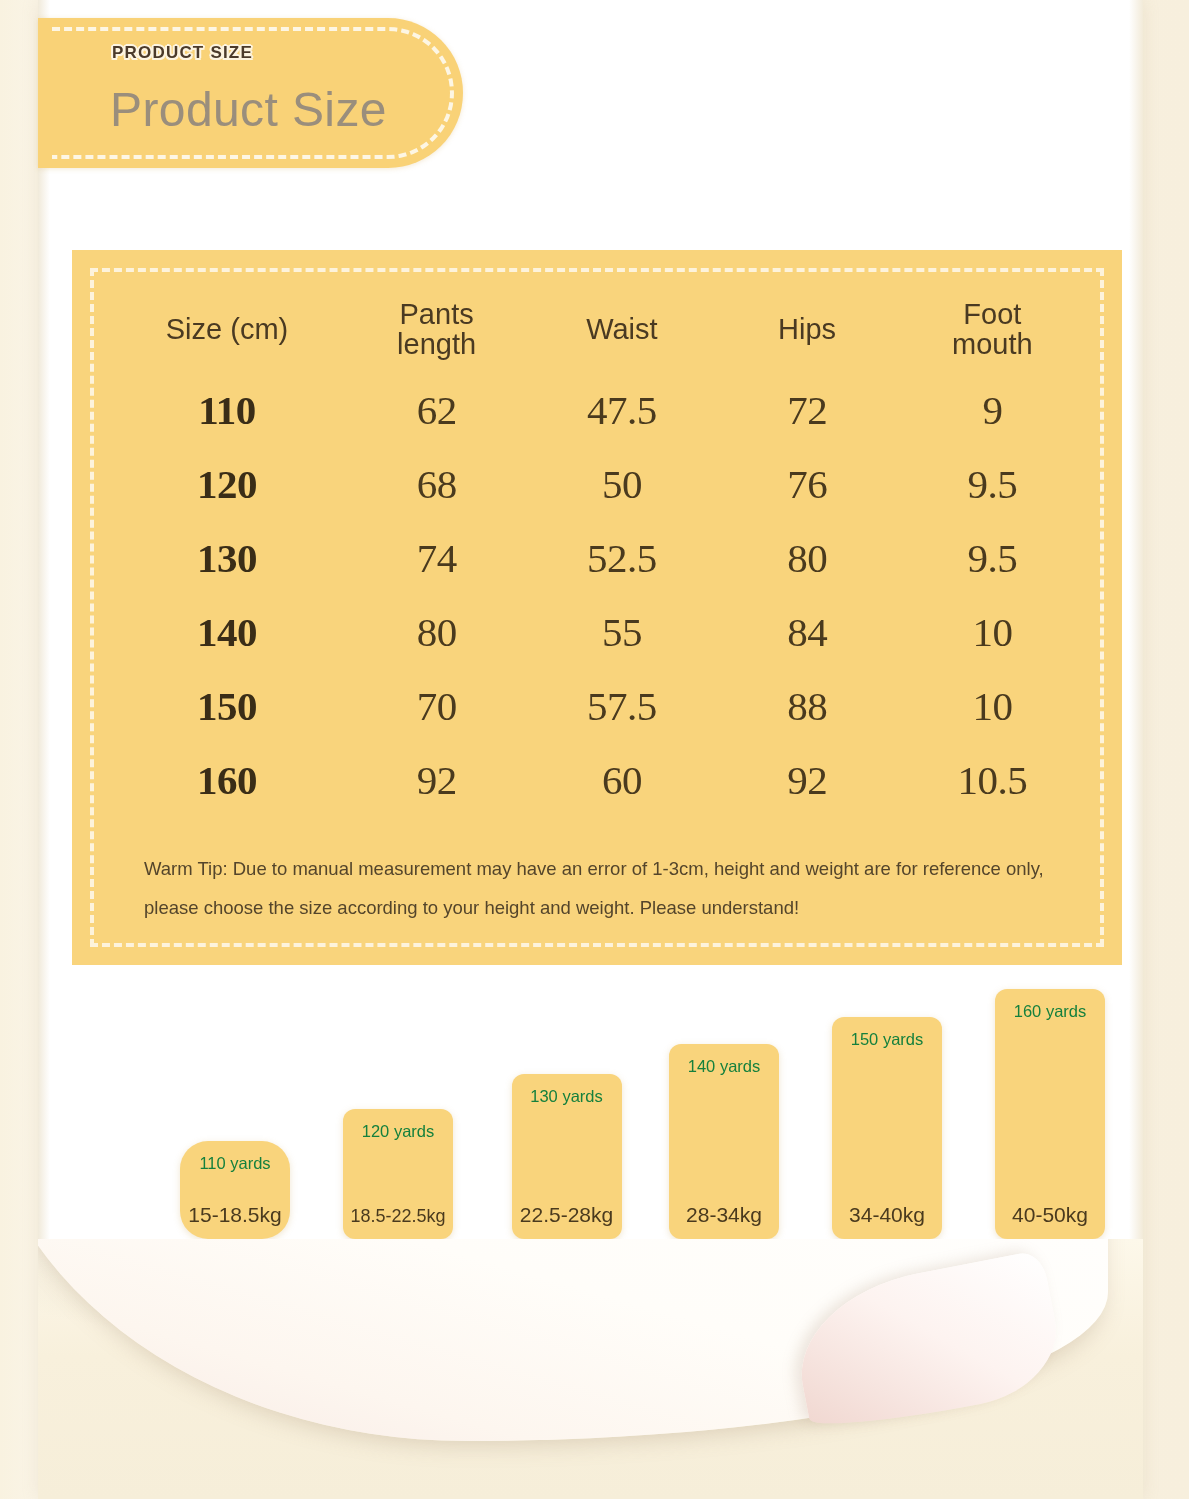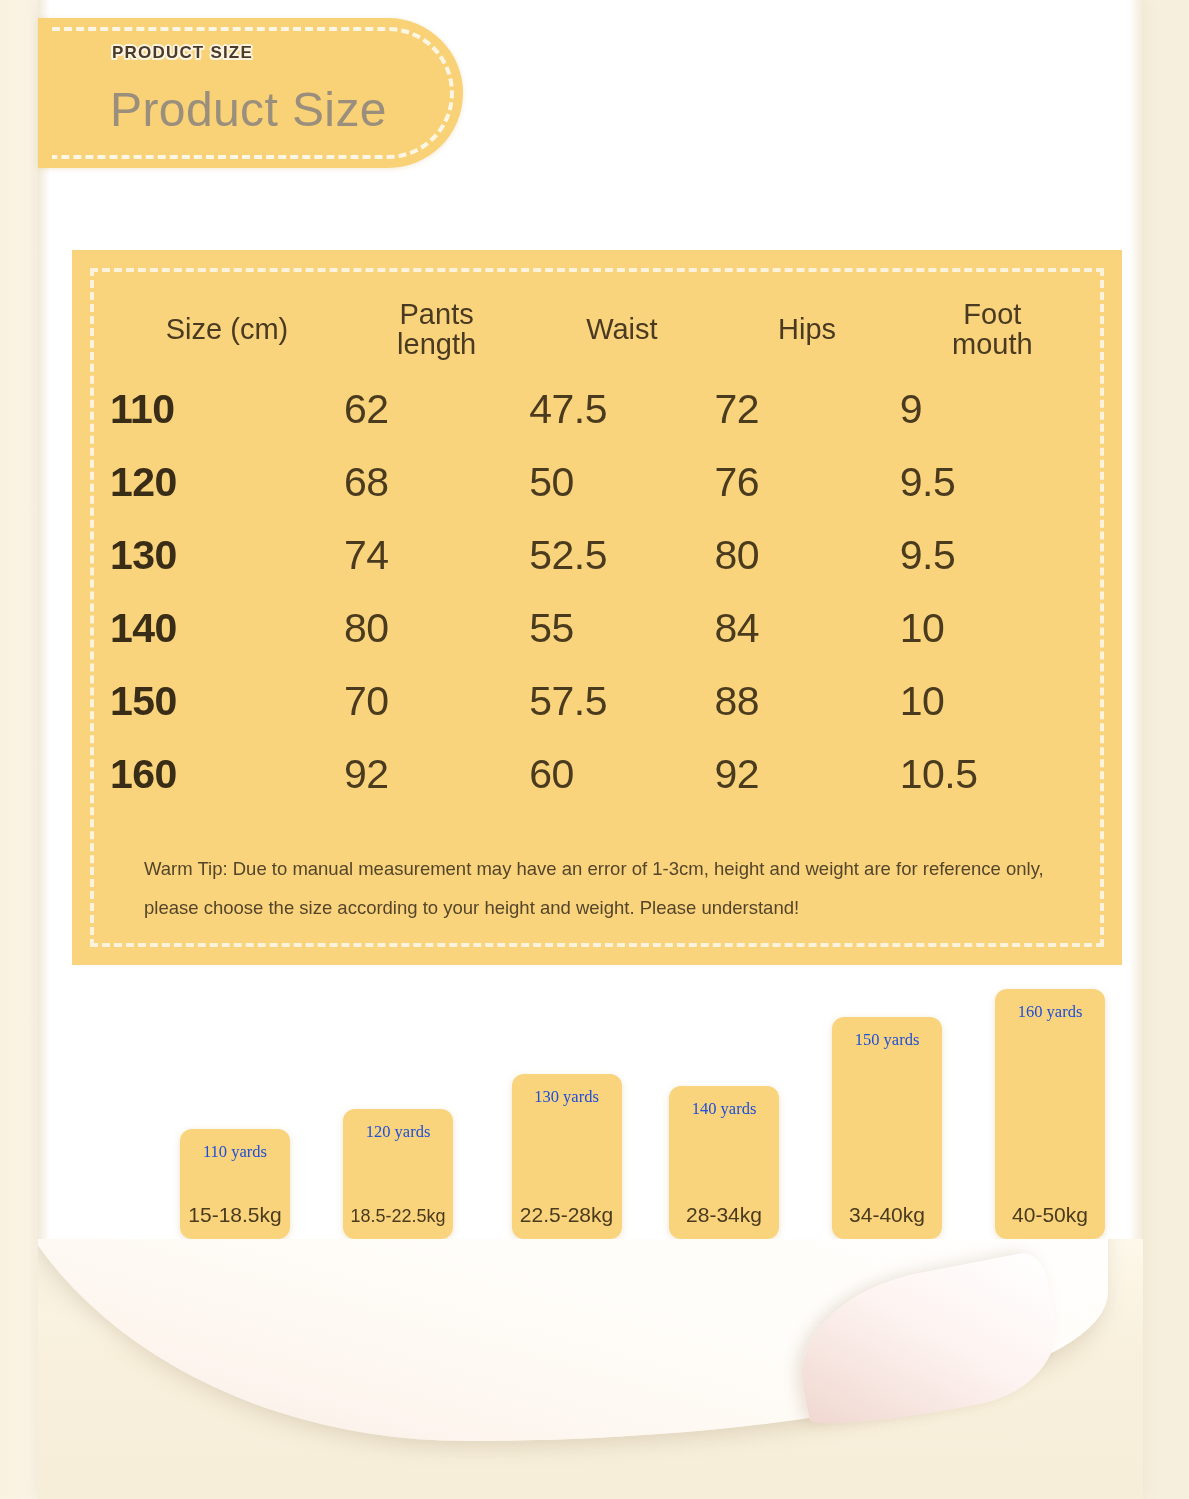--- a/index.html
+++ b/index.html
@@ -171,22 +171,23 @@
     font-size: 29px;
     padding: 12px 0 14px 0;
     text-align: center;
     vertical-align: middle;
     line-height: 1.02;
   }
   th.small-head { font-size: 23px; }
   table.size-table td {
     font-size: 41px;
     color: #4a3a1e;
+    text-align: center;
     padding: 13px 0;
-    font-family: Liberation Sans, sans-serif;
+    font-family: Liberation Serif, serif;
     letter-spacing: -0.5px;
   }
   table.size-table td.first-col { font-weight: bold; color: #3a2d17; }
   col.c1 { width: 24%; }
   col.c2 { width: 19%; }
   col.c3 { width: 19%; }
   col.c4 { width: 19%; }
   col.c5 { width: 19%; }
 
   .warm-tip {
@@ -231,23 +232,22 @@
     box-shadow: 0 2px 7px rgba(200,165,90,0.28);
     display: flex;
     flex-direction: column;
     justify-content: space-between;
     align-items: center;
     box-sizing: border-box;
     padding: 13px 2px 12px 2px;
   }
   .bar-yards {
     font-size: 16.5px;
-    color: #1d4ed8;
+    color: #15803d;
     white-space: nowrap;
-    font-family: Liberation Serif, serif;
   }
   .bar-kg {
     font-size: 21px;
     color: #4a3a1e;
     white-space: nowrap;
   }
   .bar-kg.narrow { font-size: 18px; }
 
   .axis {
     position: absolute;
@@ -369,42 +369,42 @@
     </table>
 
     <div class="warm-tip">Warm Tip: Due to manual measurement may have an error of 1-3cm, height and weight are for reference only, please choose the size according to your height and weight. Please understand!</div>
   </div>
 
   <div class="chart">
 
     <div class="bars">
 
       <div class="bar-col">
-        <div class="bar" id="bar0" style="height: 110px;">
+        <div class="bar" id="bar0" style="height: 98px; border-radius: 28px;">
           <div class="bar-yards">110 yards</div>
           <div class="bar-kg">15-18.5kg</div>
         </div>
       </div>
 
       <div class="bar-col">
         <div class="bar" id="bar1" style="height: 130px;">
           <div class="bar-yards">120 yards</div>
           <div class="bar-kg narrow">18.5-22.5kg</div>
         </div>
       </div>
 
       <div class="bar-col">
         <div class="bar" id="bar2" style="height: 165px; margin-left: 11px;">
           <div class="bar-yards">130 yards</div>
           <div class="bar-kg">22.5-28kg</div>
         </div>
       </div>
 
       <div class="bar-col">
-        <div class="bar" id="bar3" style="height: 153px;">
+        <div class="bar" id="bar3" style="height: 195px;">
           <div class="bar-yards">140 yards</div>
           <div class="bar-kg">28-34kg</div>
         </div>
       </div>
 
       <div class="bar-col">
         <div class="bar" id="bar4" style="height: 222px;">
           <div class="bar-yards">150 yards</div>
           <div class="bar-kg">34-40kg</div>
         </div>

